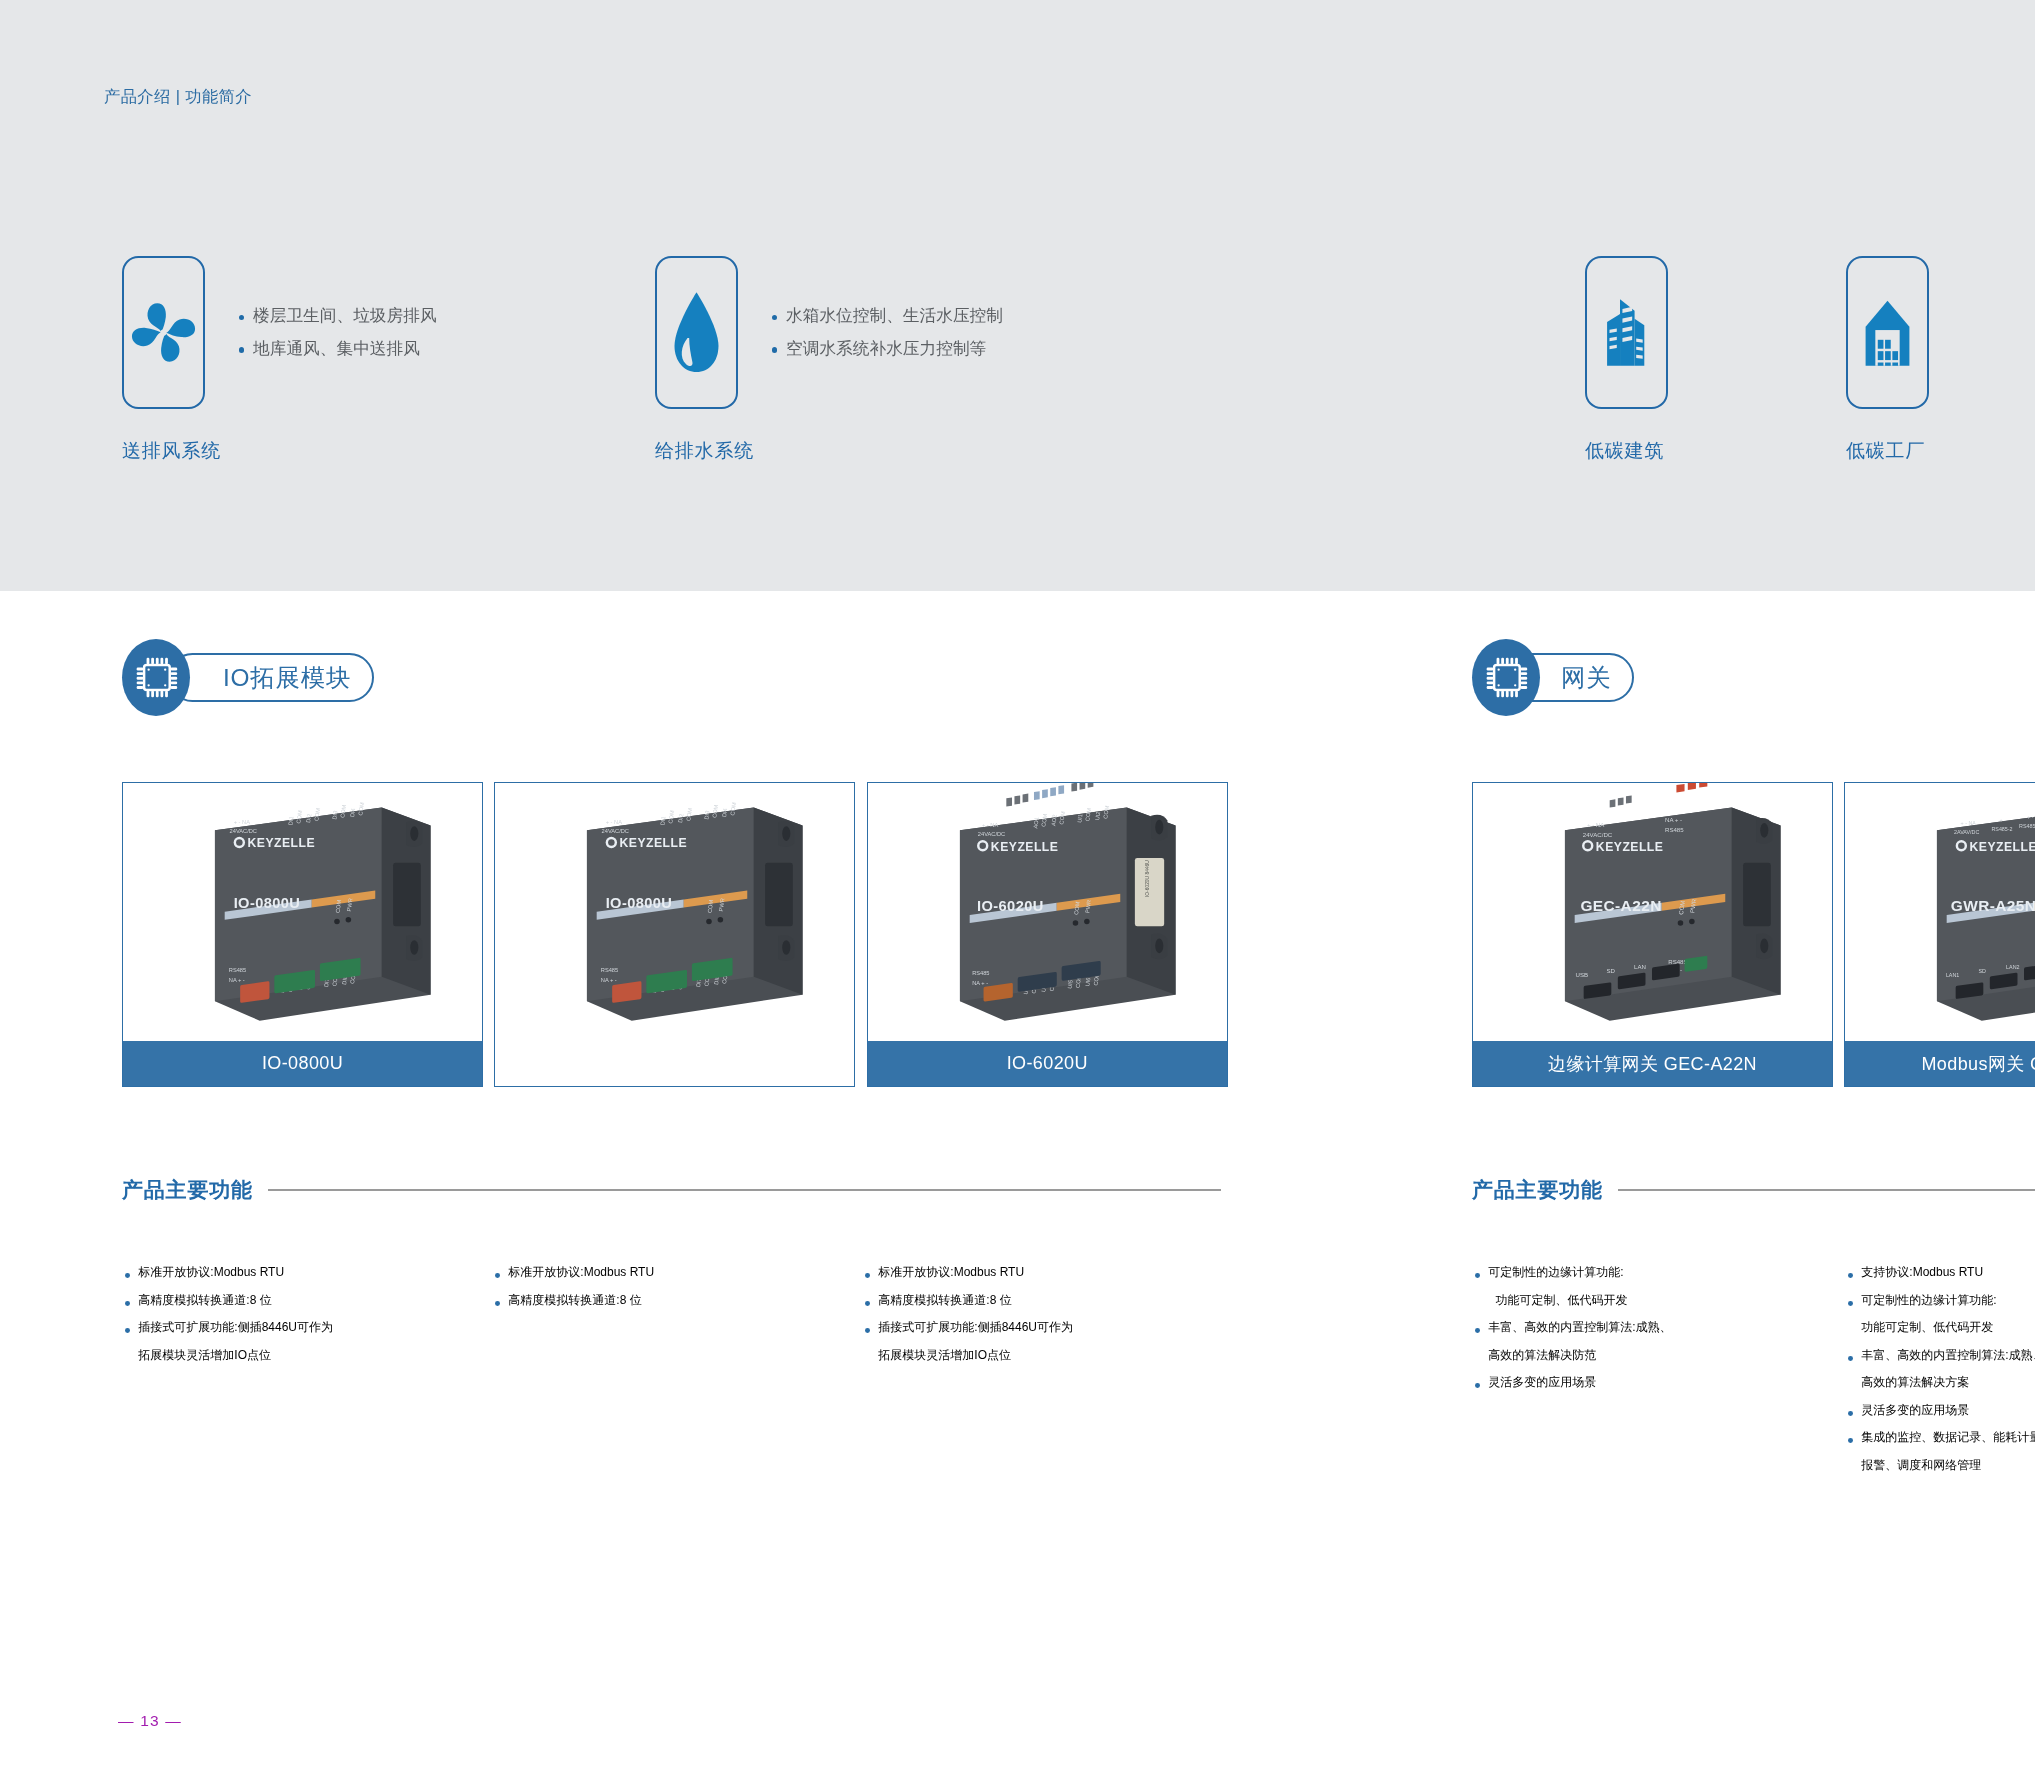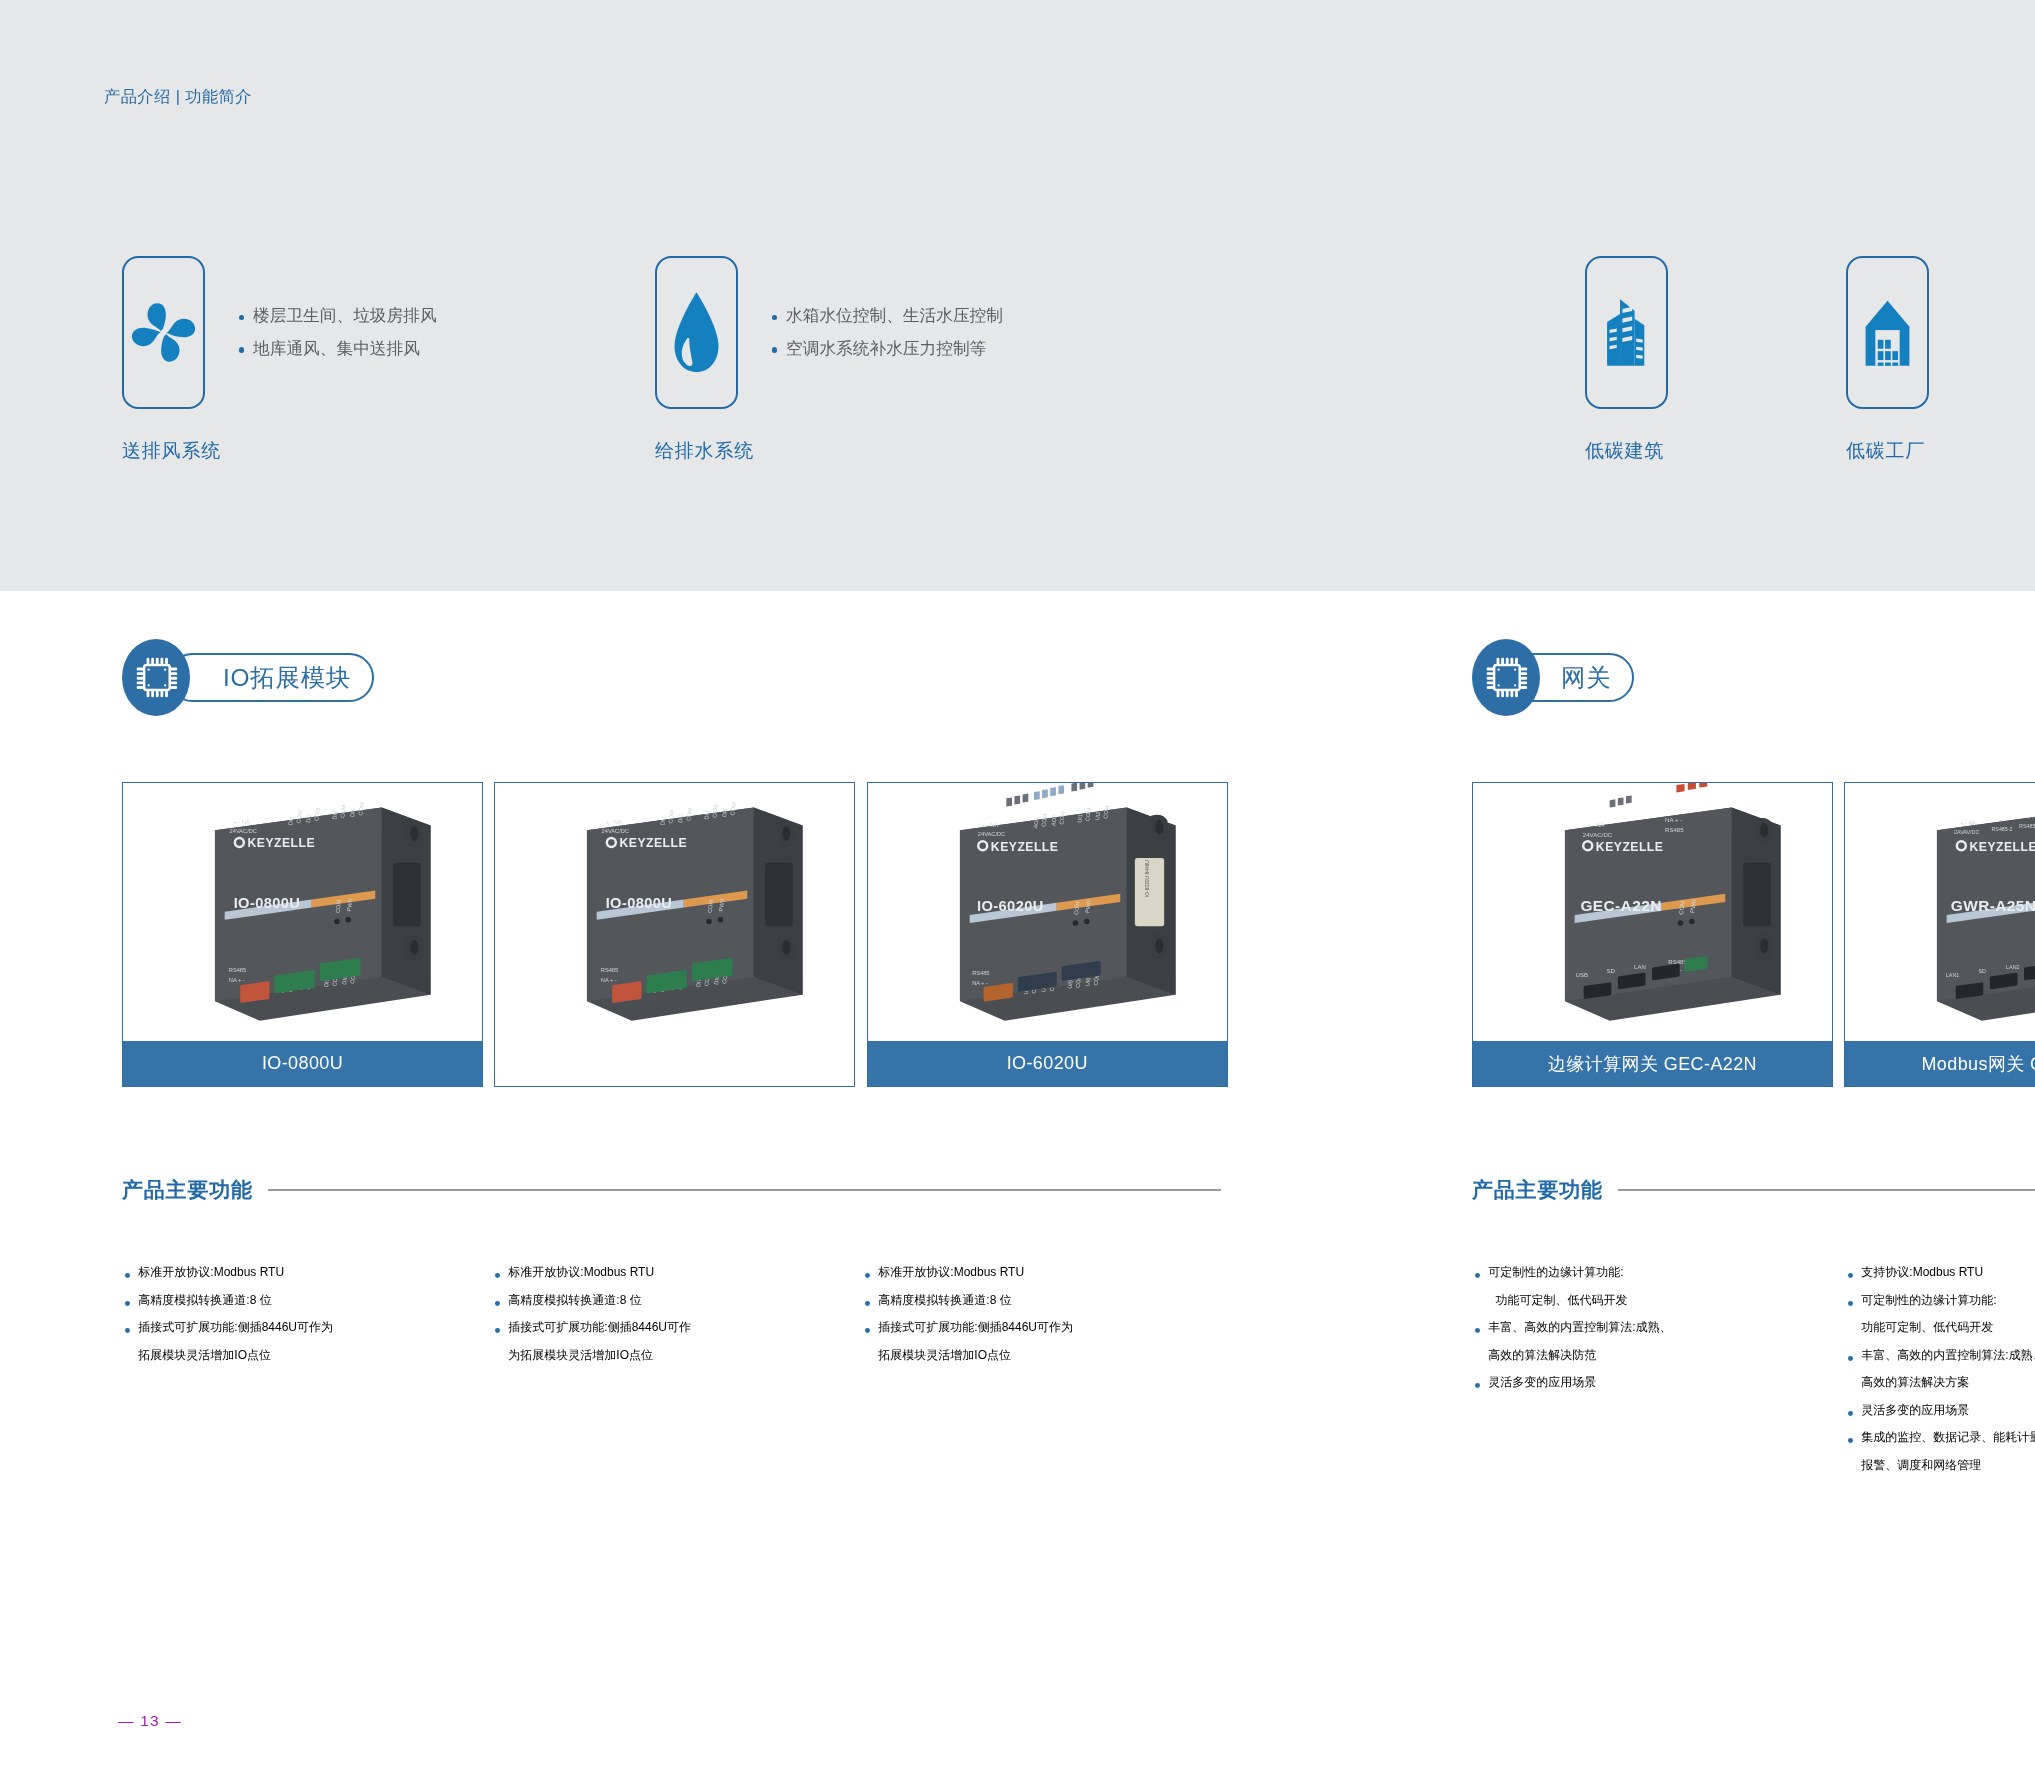--- a/index.html
+++ b/index.html
@@ -454,24 +454,20 @@
       </ul>
     </div>
     <div class="feat-col" style="width:370px;">
       <ul>
         <li>
           <span class="feat-line">标准开放协议:Modbus RTU</span>
         </li>
         <li>
           <span class="feat-line">高精度模拟转换通道:8 位</span>
         </li>
-        <li>
-          <span class="feat-line">插接式可扩展功能:侧插8446U可作</span>
-          <span class="feat-line">为拓展模块灵活增加IO点位</span>
-        </li>
       </ul>
     </div>
     <div class="feat-col" style="width:370px;">
       <ul>
         <li>
           <span class="feat-line">标准开放协议:Modbus RTU</span>
         </li>
         <li>
           <span class="feat-line">高精度模拟转换通道:8 位</span>
         </li>

